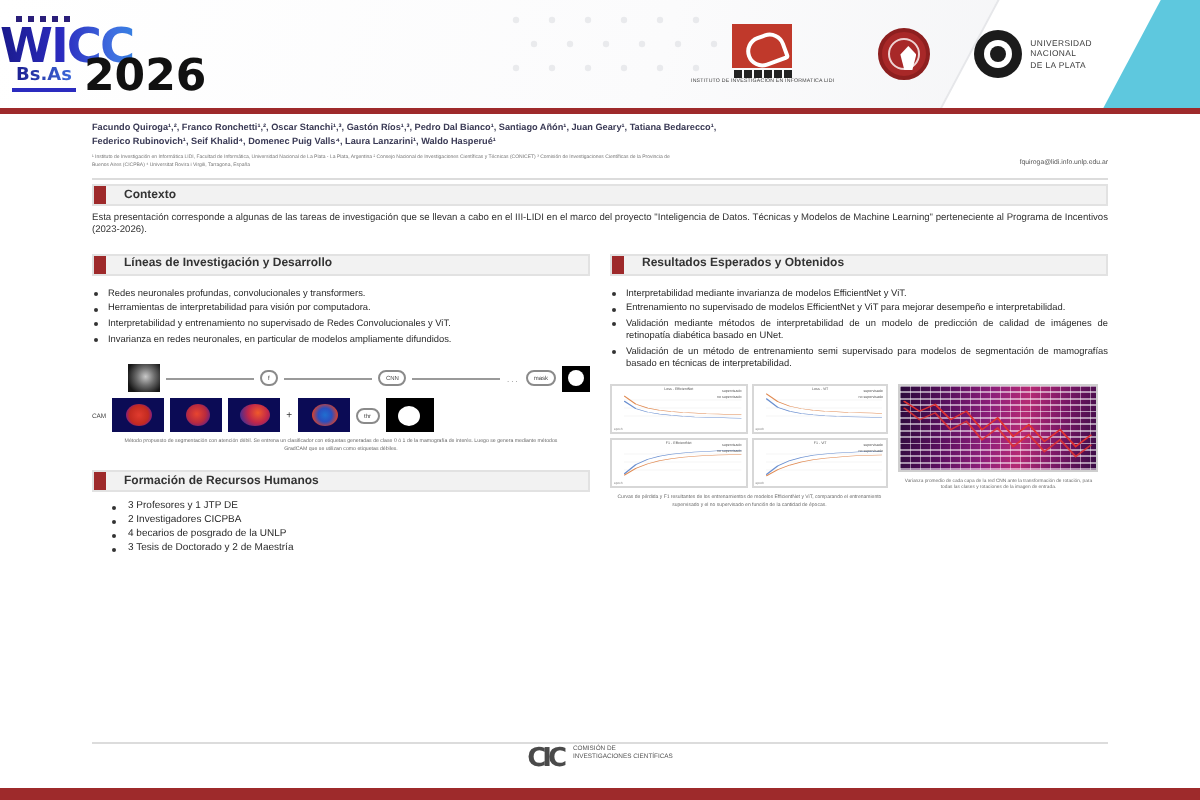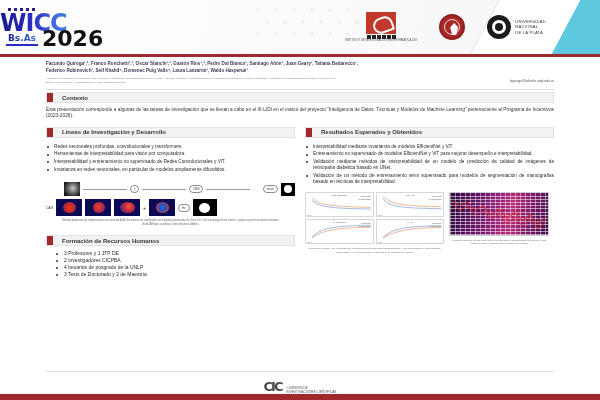--- a/index.html
+++ b/index.html
@@ -275,21 +275,21 @@
     font-size: 5px; line-height: 7px; color: #2b2b2b;
   }
   ul.rrhh-list li::before {
     content: ""; position: absolute; left: 0; top: 2.6px;
     width: 2.2px; height: 2.2px; background: #333; border-radius: 50%;
   }
 
   
   .foot-sep { height: 1px; background: #dcdcdc; margin: 0 46px; flex: none; }
   .footer {
-    height: 22px; display: flex; align-items: flex-end; justify-content: center;
+    height: 22px; display: flex; align-items: flex-start; justify-content: center;
     gap: 5px; flex: none;
   }
   .cic-mark {
     font-family: "DejaVu Sans", sans-serif; font-weight: 700;
     font-size: 13px; color: #4a4a4a; letter-spacing: -2px;
   }
   .cic-txt { font-size: 3.2px; color: #555; line-height: 4px; }
   .foot-rule { height: 6px; background: #9e2a2b; flex: none; }
 </style>
 </head>

